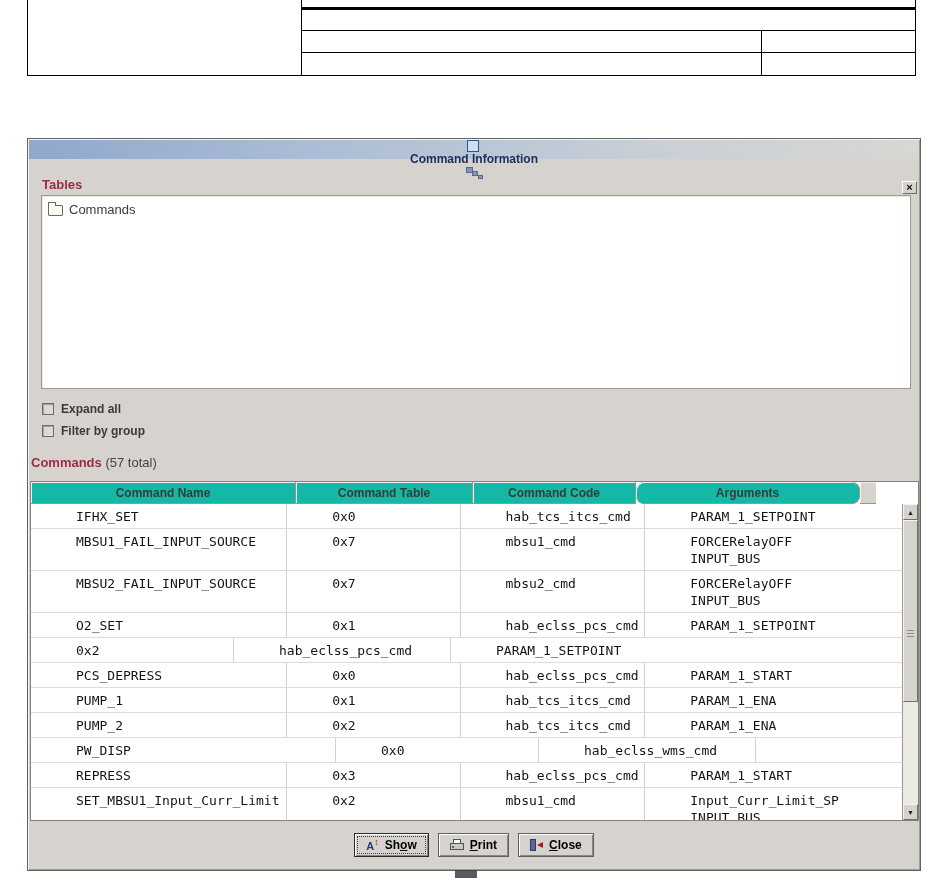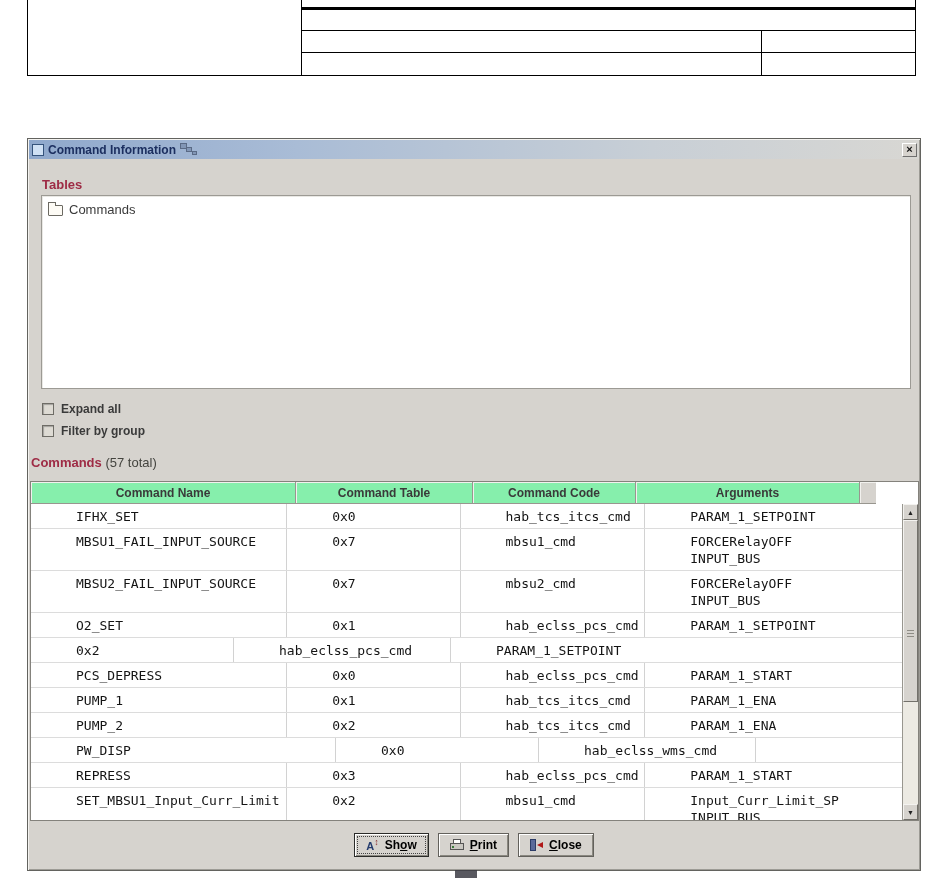--- a/index.html
+++ b/index.html
@@ -23,21 +23,21 @@
   
   #dialog {
     position: absolute; left: 27px; top: 138px; width: 894px; height: 733px;
     background: #d6d3ce; border: 1px solid #63635f;
     box-shadow: inset 1px 1px 0 #f4f3f0, inset -1px -1px 0 #9d9b95;
   }
 
   #titlebar {
     position: absolute; left: 1px; top: 1px; right: 1px; height: 19px;
     background: linear-gradient(to right, #8fa8cc 0%, #a9bcd6 30%, #c8cfd6 70%, #d8d7d3 100%);
-    display: flex; align-items: center; padding: 0 2px;
+    display: flex; align-items: center; padding: 0 2px; flex-direction: column;
   }
   .win-icon { width: 12px; height: 12px; background: #cfe0f4; border: 1px solid #35537c; margin: 0 4px 0 1px; flex: none; }
   #title-text { font-size: 12px; font-weight: bold; color: #1c2f60; white-space: nowrap; }
   .title-deco { position: relative; width: 20px; height: 15px; margin-left: 4px; flex: none; }
   .title-deco i { position: absolute; background: #8296b5; border: 1px solid #5a6a85; }
   .title-deco i:nth-child(1){ left:0;  top:1px;  width:7px; height:6px; }
   .title-deco i:nth-child(2){ left:6px; top:5px;  width:6px; height:5px; }
   .title-deco i:nth-child(3){ left:12px; top:9px; width:5px; height:4px; }
   #close-btn {
     margin-left: auto; width: 15px; height: 14px; background: #d6d3ce;
@@ -70,26 +70,26 @@
   #commands-heading { left: 3px; top: 316px; }
   #commands-count { font-weight: normal; color: #44443f; font-size: 13px; }
 
   
   #cmd-table {
     position: absolute; left: 2px; top: 342px; width: 889px; height: 340px;
     border: 1px solid #84827c; background: #fff; display: flex; flex-direction: column;
   }
   #table-header-row { display: flex; height: 22px; flex: none; }
   .hcell {
-    background: #86efac; border-right: 1px solid #98968f; border-bottom: 1px solid #98968f;
+    background: #14b8a6; border-right: 1px solid #98968f; border-bottom: 1px solid #98968f;
     box-shadow: inset 1px 1px 0 #f2f1ee;
     font-size: 12px; font-weight: bold; color: #3a3a3a;
     display: flex; align-items: center; justify-content: center; cursor: pointer;
   }
-  .w-name  { width: 265px; } .w-code { width: 163px; } .w-table { width: 177px; } .w-args { width: 224px; }
+  .w-name  { width: 265px; } .w-code { width: 163px; } .w-table { width: 177px; } .w-args { width: 224px; border-radius: 8px; }
   .hcorner { width: 16px; background: #d6d3ce; border-bottom: 1px solid #98968f; box-shadow: inset 1px 1px 0 #f2f1ee; }
 
   #table-body { display: flex; flex: 1; overflow: hidden; }
   #rows-host { width: 871px; overflow: hidden; background: #fff; }
   .trow { display: flex; border-bottom: 1px solid #dcdcdc; background: #fff; cursor: default; }
   .tcell {
     border-right: 1px solid #d2d2d2; padding: 4px 0 3px 5px;
     font-family: "DejaVu Sans Mono", monospace; font-size: 13px; line-height: 17px;
     color: #141414; white-space: pre-line; overflow: hidden; margin-left: 40px;
   }

